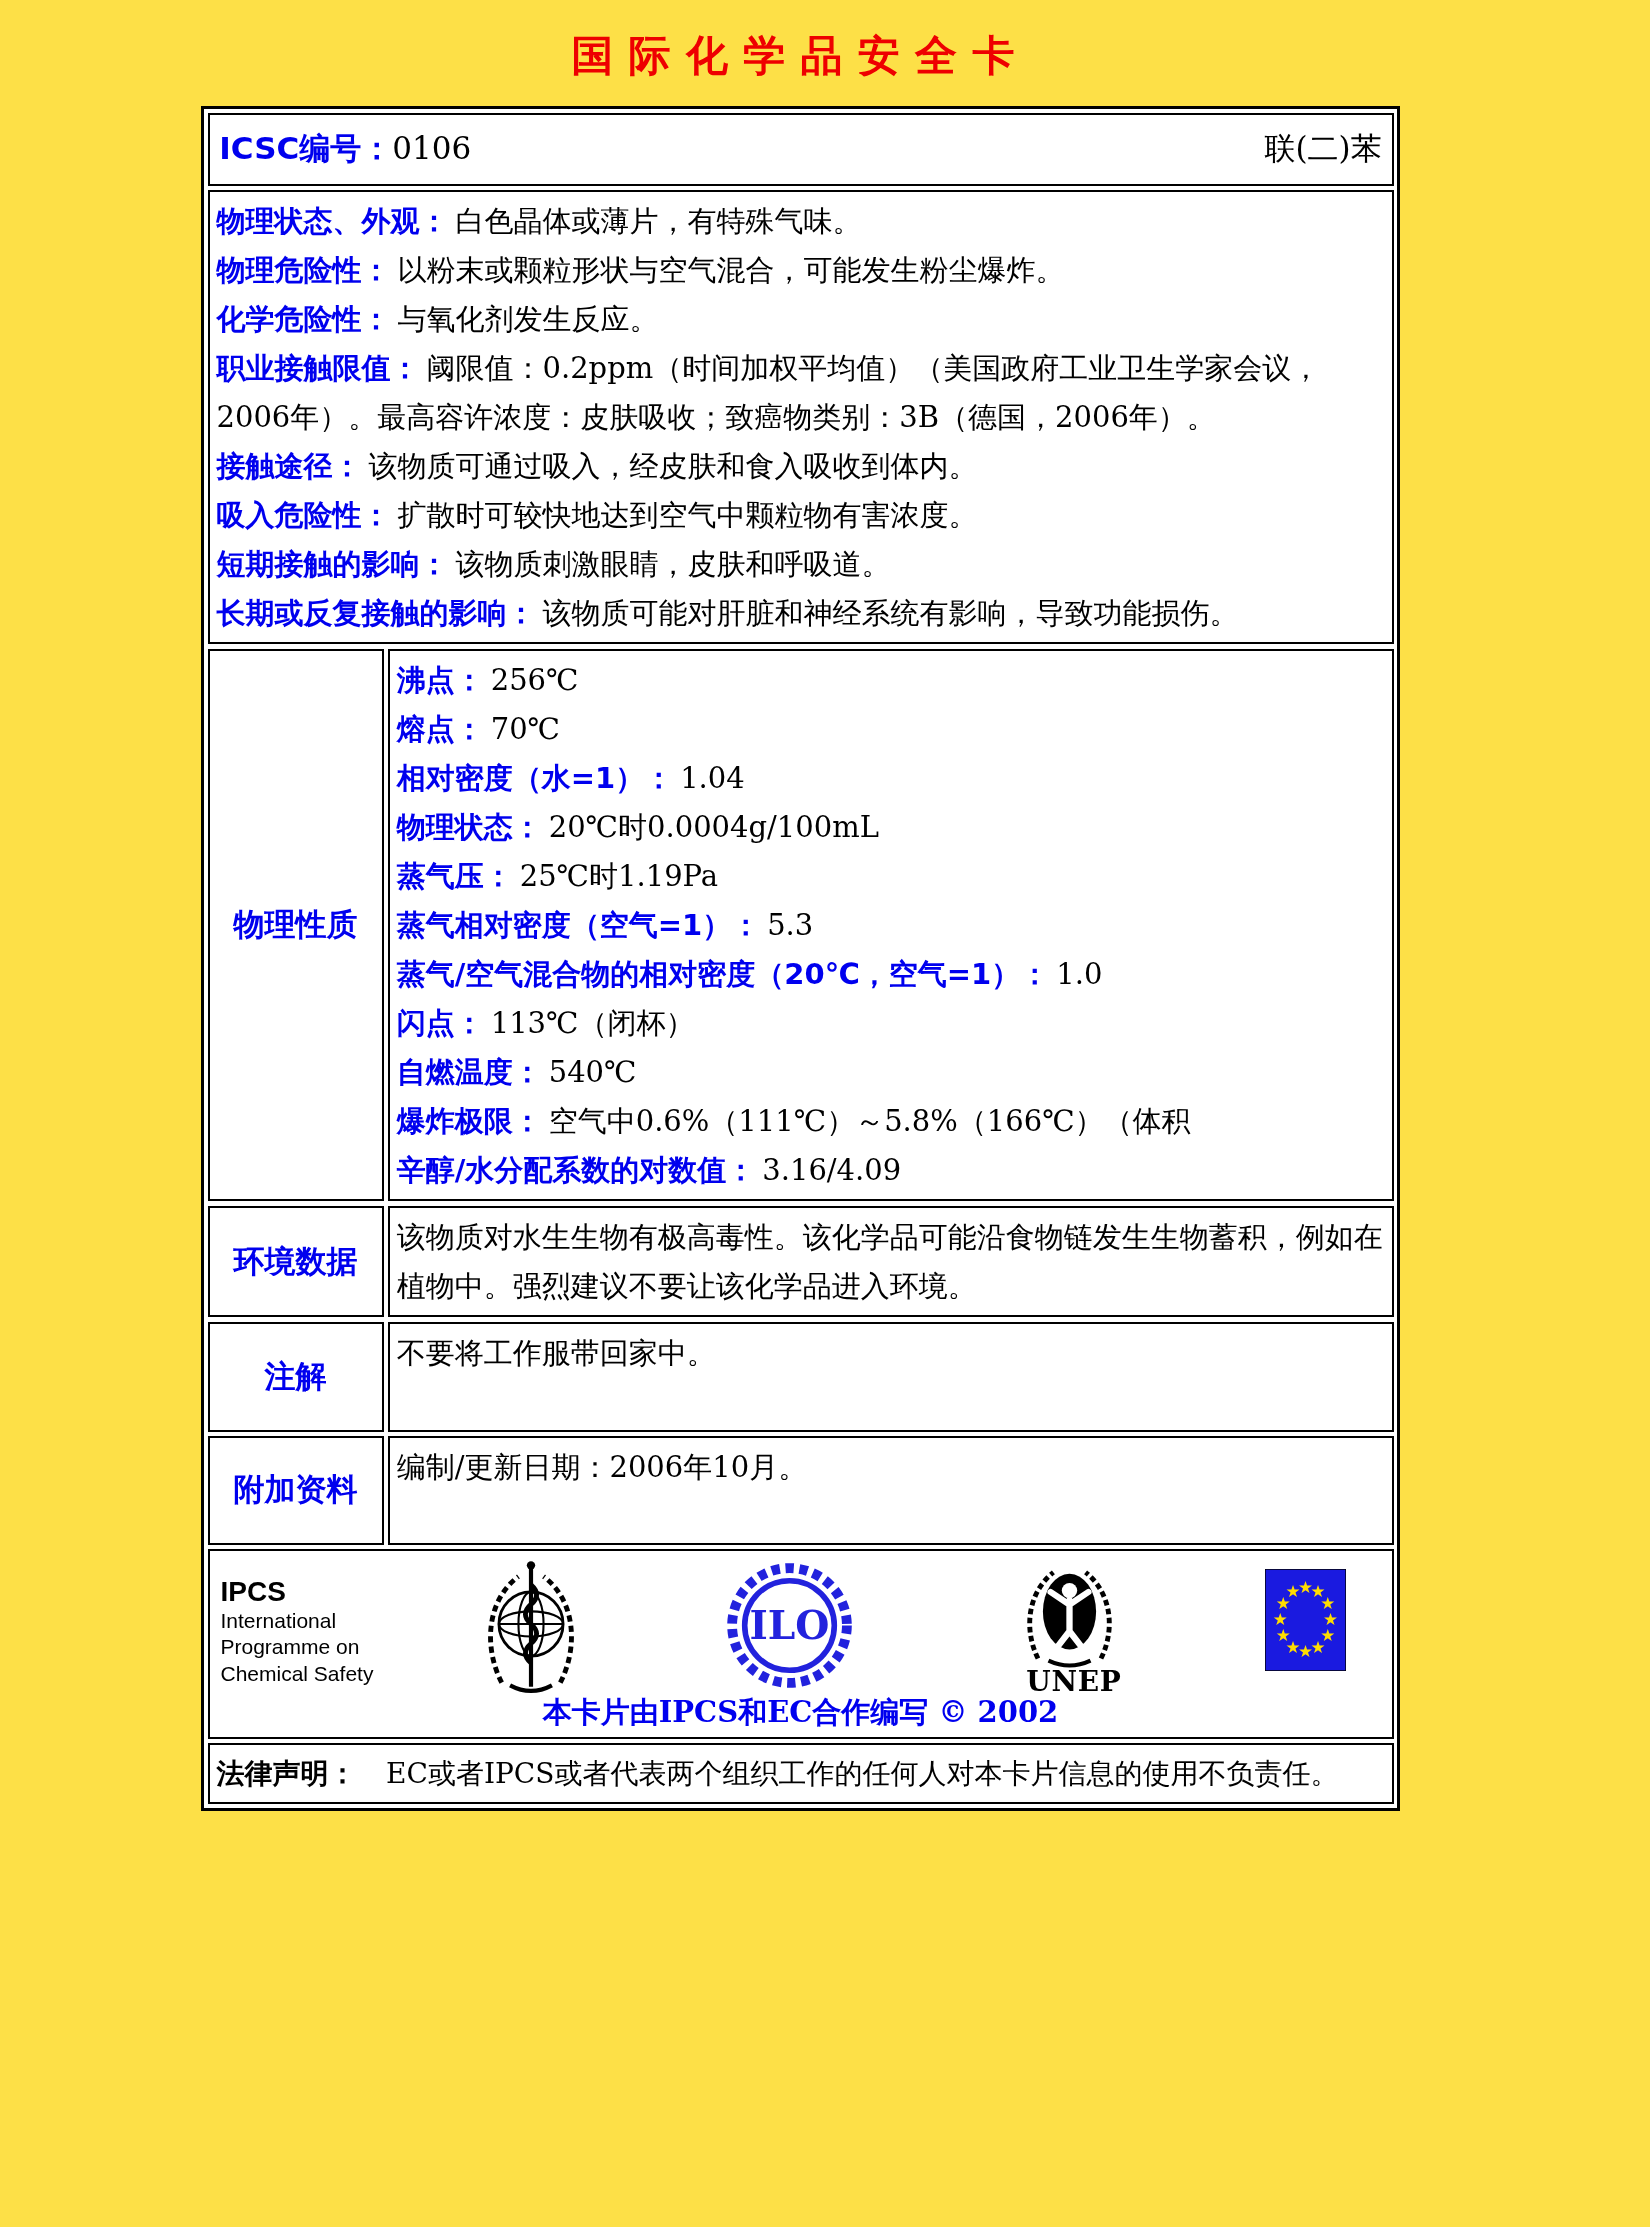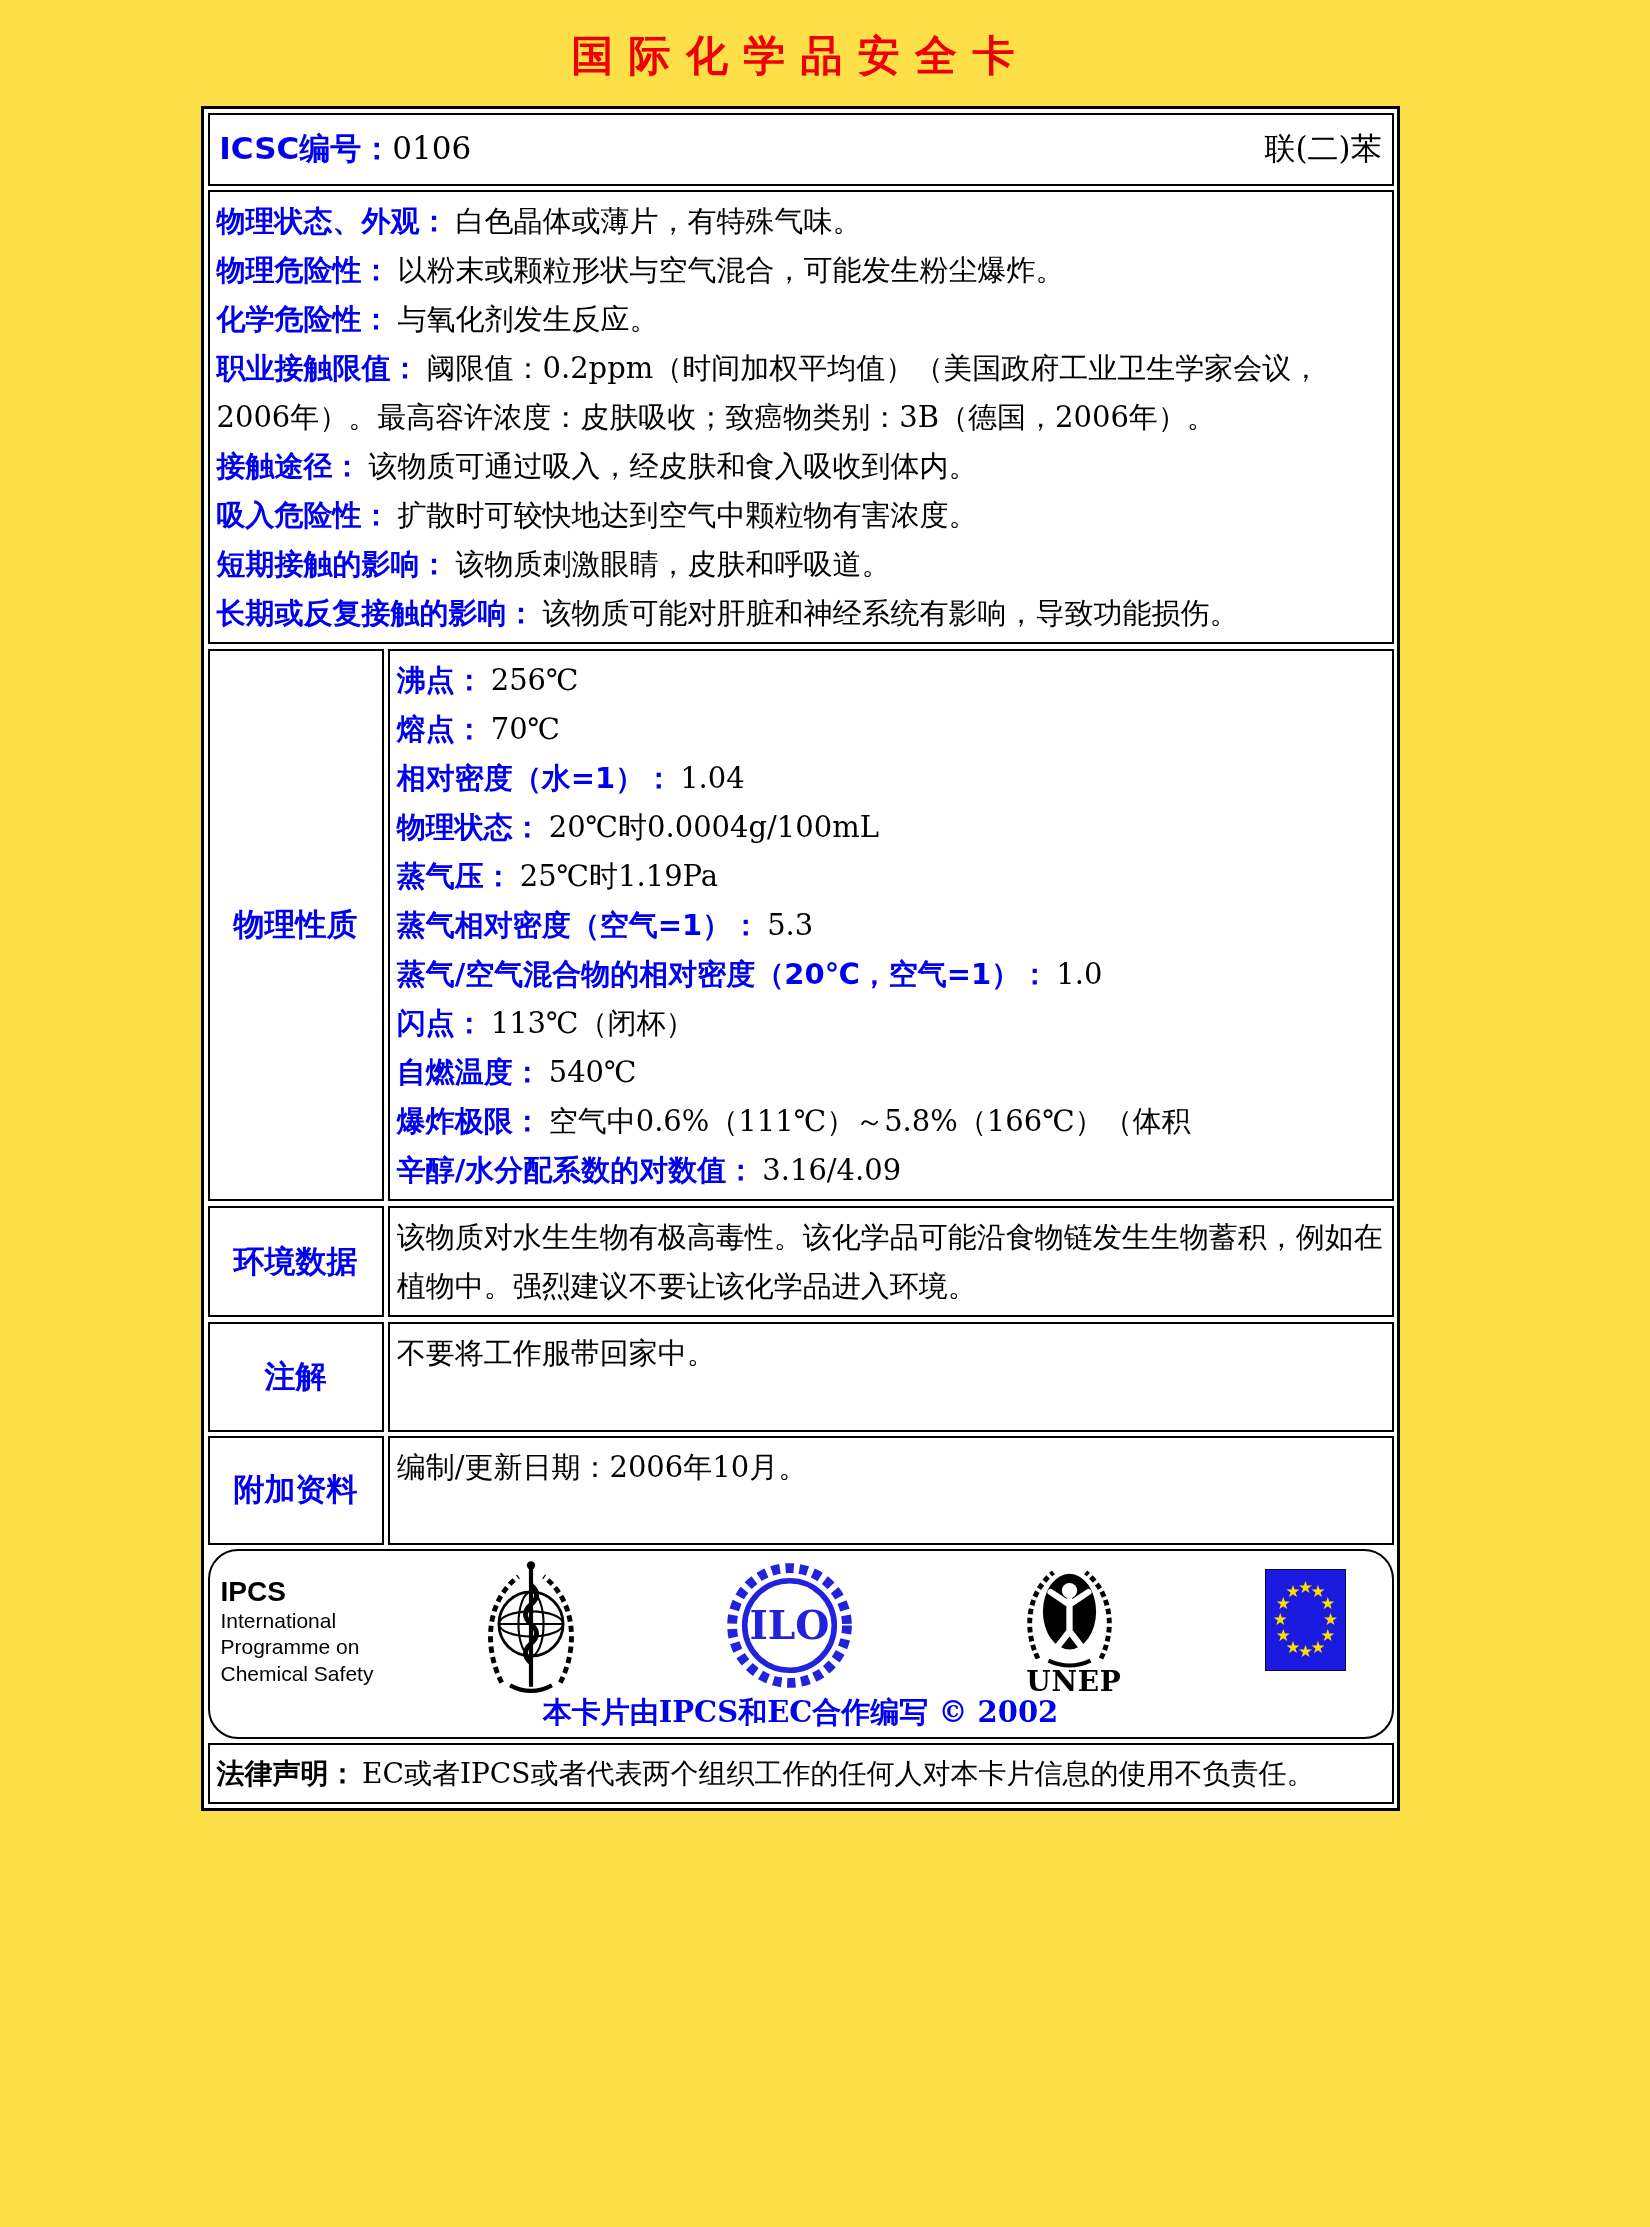--- a/index.html
+++ b/index.html
@@ -19,21 +19,21 @@
     font-family: "DejaVu Sans", sans-serif;
   }
 
   .card-table {
     position: absolute; left: 201px; top: 106px; width: 1199px;
     border: 3.5px solid #000; padding: 3.5px; background: #fff;
   }
   .row { display: flex; gap: 4.2px; margin-bottom: 4.2px; }
   .row:last-child { margin-bottom: 0; }
   .cell { border: 2.1px solid #000; background: #fff; }
-  .cell.full { flex: 1; }
+  .cell.full { flex: 1; gap: 24px; }
 
   .header-cell {
     display: flex; align-items: center; justify-content: space-between;
     height: 73px; padding: 0 9.8px;
     font-size: 31px;
   }
   .blue-label { color:#0000ee; font-weight: bold; font-family:"DejaVu Sans",sans-serif; }
   .serif { font-family: "DejaVu Serif", serif; color:#000; }
 
   .label-cell {
@@ -47,21 +47,21 @@
     flex: 1; padding: 5.6px 8.4px 4.2px 7px;
     font-size: 29px; line-height: 49px;
     font-family: "DejaVu Serif", serif; color: #000;
   }
   .entry { display: block; }
   .entry-label { color:#0000ee; font-weight:bold; font-family:"DejaVu Sans",sans-serif; margin-right: 7px; }
 
   .notes-content    { min-height: 110px; }
   .addinfo-content  { min-height: 109px; }
 
-  .logos-cell { flex:1; position: relative; height: 190px; border-radius: 30px; }
+  .logos-cell { flex:1; position: relative; height: 190px; }
   .ipcs-block { position:absolute; left: 11px; top: 24px; font-family:"Liberation Sans", sans-serif; color:#000; }
   .ipcs-acronym { font-size: 28px; font-weight: bold; line-height: 33px; }
   .ipcs-line { font-size: 21px; line-height: 26.5px; }
   .logo { position:absolute; }
   .logo-who  { left: 265px; top: 5.6px; }
   .logo-ilo  { left: 513px; top: 8.4px; }
   .logo-unep { left: 767px; top: 6px; text-align:right;margin-left:40px; }
   .unep-text { font-family:"DejaVu Serif", serif; font-weight:bold; font-size:28px; color:#000; line-height:28px; margin-top:-4.2px; letter-spacing:0.7px;}
   .logo-eu   { left: 1055px; top: 18px; }
   .logos-caption {

